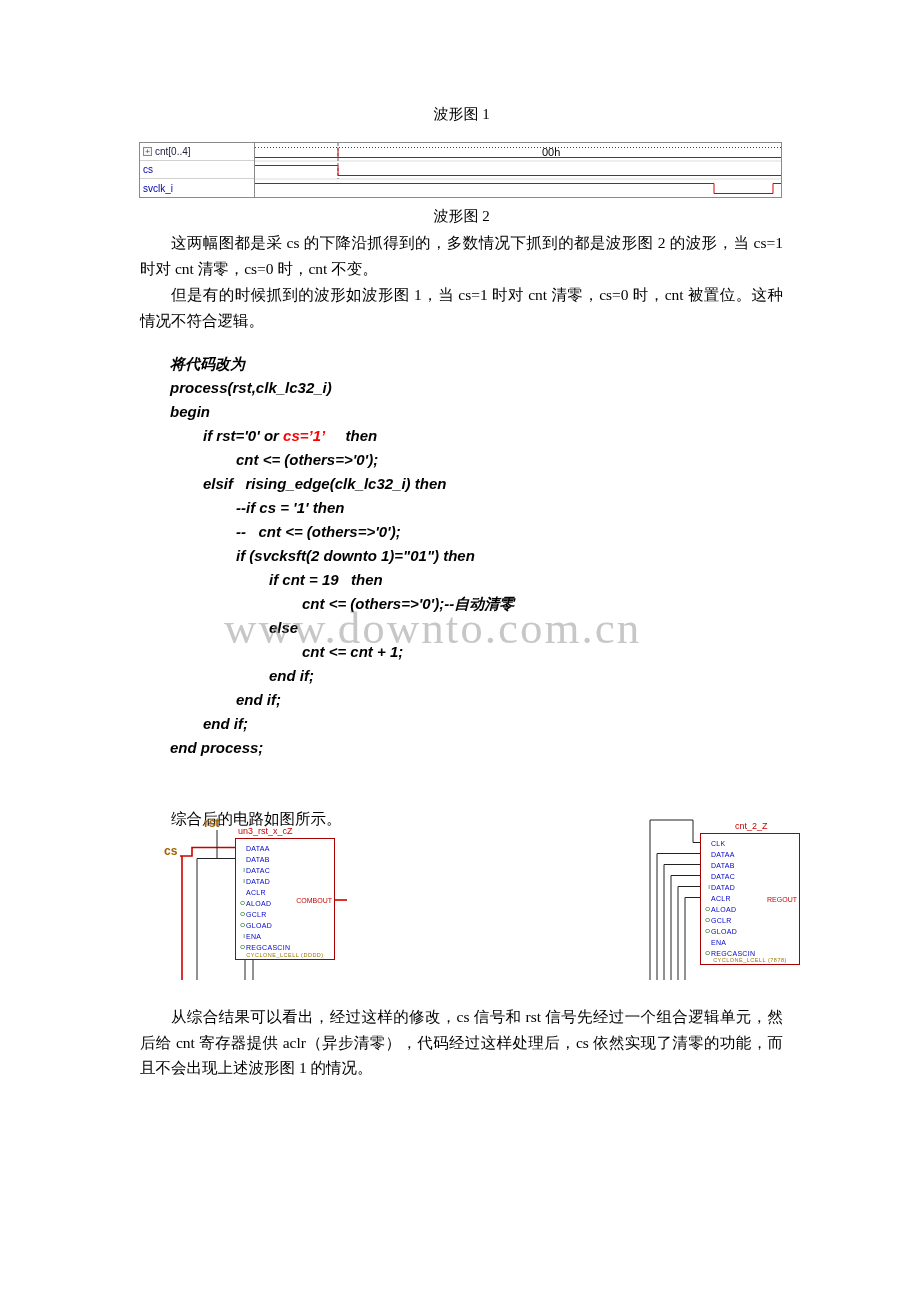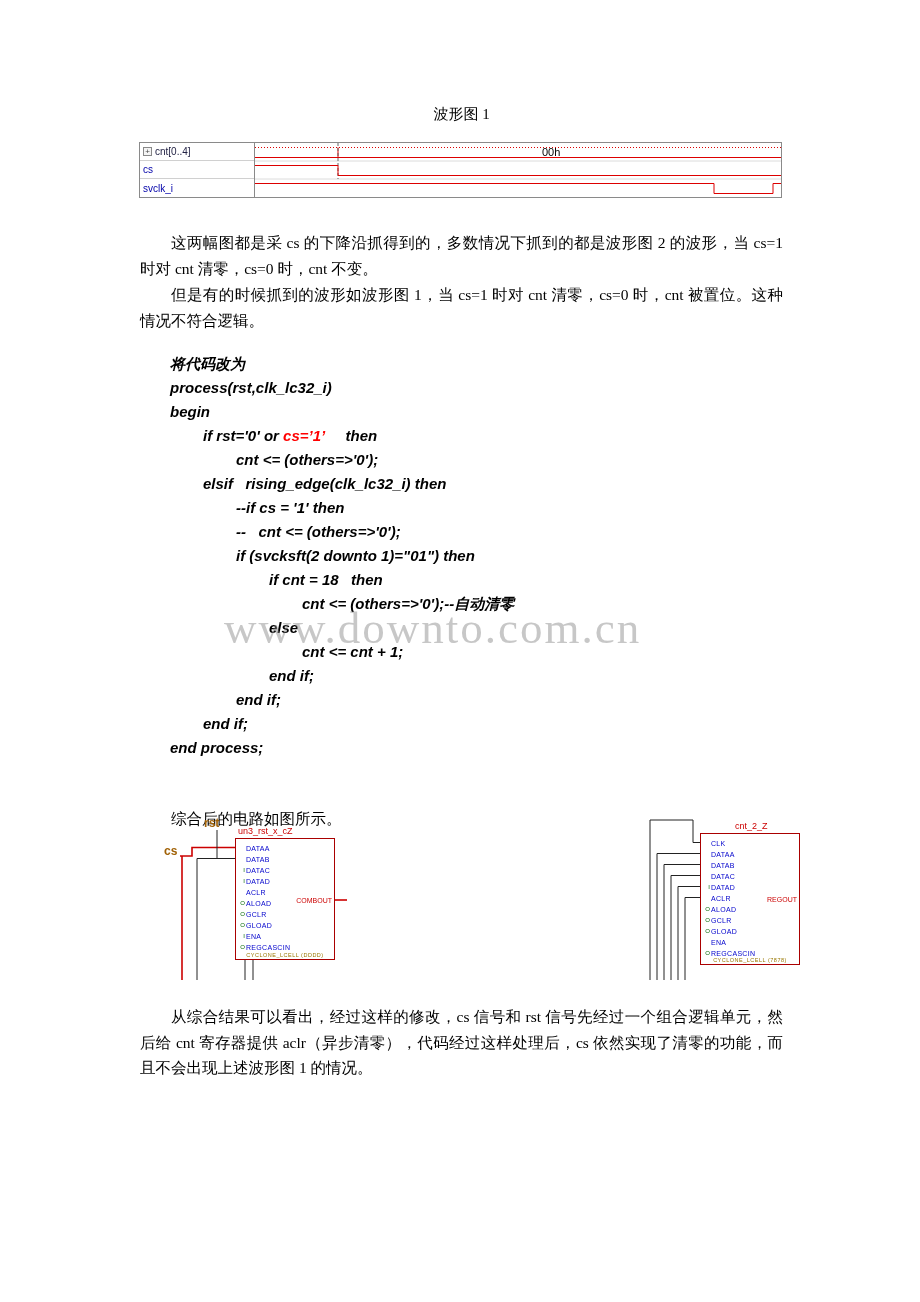--- a/index.html
+++ b/index.html
@@ -101,35 +101,36 @@
         <line x1="0" y1="14.5" x2="526" y2="14.5" stroke="#dd0000" stroke-width="1"></line>
         <line x1="83" y1="4.5" x2="83" y2="14.5" stroke="#dd0000" stroke-width="1"></line>
         <line x1="83" y1="0" x2="83" y2="36" stroke="#666666" stroke-width="1" stroke-dasharray="3 2"></line>
         <polyline points="0,22.5 83,22.5 83,32.5 526,32.5" fill="none" stroke="#dd0000" stroke-width="1"></polyline>
         <polyline points="0,40.5 459,40.5 459,50.5 518,50.5 518,40.5 526,40.5" fill="none" stroke="#dd0000" stroke-width="1"></polyline>
       </svg>
       <span class="busval">00h</span>
     </div>
   </div>
 
+  <div class="caption" id="cap2">波形图 2</div>
 
   <p class="body-par" id="para1">这两幅图都是采 cs 的下降沿抓得到的，多数情况下抓到的都是波形图 2 的波形，当 cs=1 时对 cnt 清零，cs=0 时，cnt 不变。</p>
   <p class="body-par" id="para2">但是有的时候抓到的波形如波形图 1，当 cs=1 时对 cnt 清零，cs=0 时，cnt 被置位。这种情况不符合逻辑。</p>
 
   <div class="codeblock" id="codeBlock">
       <div class="code-line" style="padding-left: 30px;"><span>将代码改为</span></div>
       <div class="code-line" style="padding-left: 30px;"><span>process(rst,clk_lc32_i)</span></div>
       <div class="code-line" style="padding-left: 30px;"><span>begin</span></div>
       <div class="code-line" style="padding-left: 63px;"><span>if rst='0' or </span><span class="red">cs=’1’</span><span>     then</span></div>
       <div class="code-line" style="padding-left: 96px;"><span>cnt &lt;= (others=&gt;'0');</span></div>
       <div class="code-line" style="padding-left: 63px;"><span>elsif   rising_edge(clk_lc32_i) then</span></div>
       <div class="code-line" style="padding-left: 96px;"><span>--if cs = '1' then</span></div>
       <div class="code-line" style="padding-left: 96px;"><span>--   cnt &lt;= (others=&gt;'0');</span></div>
       <div class="code-line" style="padding-left: 96px;"><span>if (svcksft(2 downto 1)="01") then</span></div>
-      <div class="code-line" style="padding-left: 129px;"><span>if cnt = 18   then</span></div>
+      <div class="code-line" style="padding-left: 129px;"><span>if cnt = 19   then</span></div>
       <div class="code-line" style="padding-left: 162px;"><span>cnt &lt;= (others=&gt;'0');--自动清零</span></div>
       <div class="code-line" style="padding-left: 129px;"><span>else</span></div>
       <div class="code-line" style="padding-left: 162px;"><span>cnt &lt;= cnt + 1;</span></div>
       <div class="code-line" style="padding-left: 129px;"><span>end if;</span></div>
       <div class="code-line" style="padding-left: 96px;"><span>end if;</span></div>
       <div class="code-line" style="padding-left: 63px;"><span>end if;</span></div>
       <div class="code-line" style="padding-left: 30px;"><span>end process;</span></div>
     </div>
 
   <div class="watermark">www.downto.com.cn</div>

